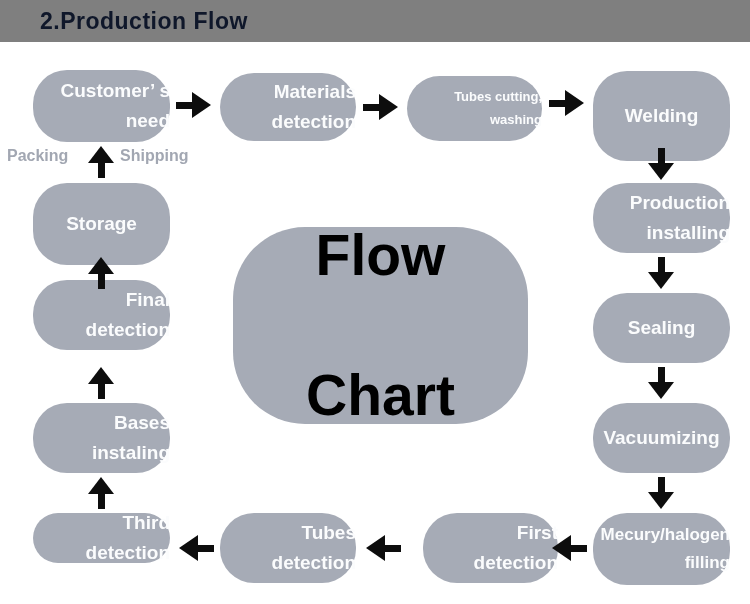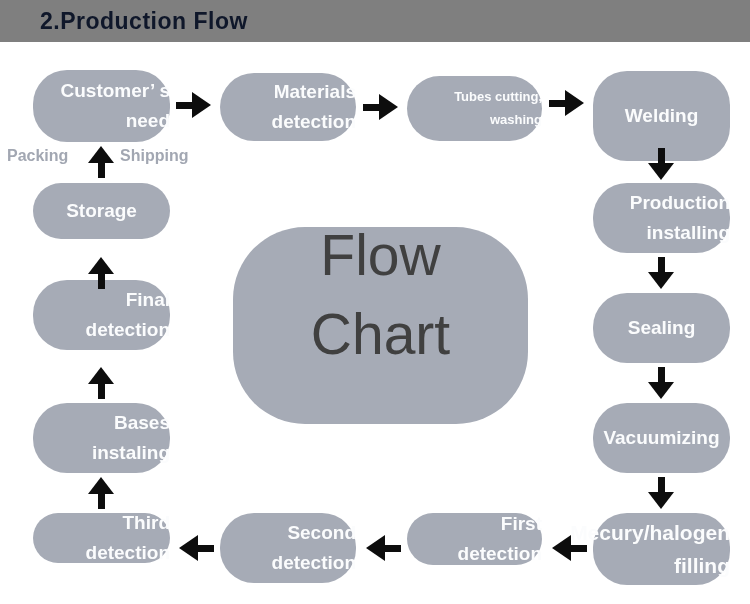--- a/index.html
+++ b/index.html
@@ -13,26 +13,26 @@
     padding-left:40px;font-size:23px;font-weight:bold;letter-spacing:.5px;
   }
   .box{
     position:absolute;background:#a6abb6;border-radius:34px;color:#fbfcfd;
     font-weight:bold;font-size:19px;line-height:1.1;
     display:flex;flex-direction:column;justify-content:center;gap:9px;
     padding-left:27px;box-sizing:border-box;white-space:nowrap;align-items:flex-end;
   }
   .box.single{padding-left:0;align-items:center;}
   .box.tight{padding-left:17px;font-size:13px;}
-  .box.small{padding-left:22px;font-size:21px;}
+  .box.small{padding-left:22px;font-size:17px;}
   .center-box{
     position:absolute;left:233px;top:227px;width:295px;height:197px;
-    background:#a6abb6;border-radius:72px;color:#404040;
-    display:flex;flex-direction:column;justify-content:flex-start;align-items:center;
-    gap:22px;font-size:57px;font-weight:normal;line-height:1.0;
+    background:#a6abb6;border-radius:72px;color:#000000;
+    display:flex;flex-direction:column;justify-content:space-between;align-items:center;
+    gap:22px;font-size:57px;font-weight:bold;line-height:1.0;
   }
   .side-label{
     position:absolute;color:#a2a7b2;font-weight:bold;font-size:16px;line-height:1;
   }
   .arrow{position:absolute;display:flex;}
   .arrow-right{align-items:center;}
   .arrow-right .shaft{width:16px;height:7px;background:#0d0d0d;}
   .arrow-right .head{width:0;height:0;border-left:19px solid #0d0d0d;border-top:13px solid transparent;border-bottom:13px solid transparent;}
   .arrow-left{align-items:center;}
   .arrow-left .head{width:0;height:0;border-right:19px solid #0d0d0d;border-top:13px solid transparent;border-bottom:13px solid transparent;}
@@ -75,42 +75,42 @@
     <span>Vacuumizing</span>
   </div>
   <div class="box single" style="left:593px;top:293px;width:137px;height:70px">
     <span>Sealing</span>
   </div>
   <div class="box small" style="left:593px;top:513px;width:137px;height:72px">
     <span>Mecury/halogen</span>
     <span>filling</span>
   </div>
 
-  <div class="box" style="left:407px;top:513px;width:135px;height:52px">
+  <div class="box" style="left:423px;top:513px;width:135px;height:70px">
     <span>First</span>
     <span>detection</span>
   </div>
   <div class="box" style="left:220px;top:513px;width:136px;height:70px">
-    <span>Second</span>
+    <span>Tubes</span>
     <span>detection</span>
   </div>
   <div class="box" style="left:33px;top:513px;width:137px;height:50px">
     <span>Third</span>
     <span>detection</span>
   </div>
 
   <div class="box" style="left:33px;top:403px;width:137px;height:70px">
     <span>Bases</span>
     <span>instaling</span>
   </div>
   <div class="box" style="left:33px;top:280px;width:137px;height:70px">
     <span>Final</span>
     <span>detection</span>
   </div>
-  <div class="box single" style="left:33px;top:183px;width:137px;height:56px">
+  <div class="box single" style="left:33px;top:183px;width:137px;height:82px">
     <span>Storage</span>
   </div>
 
   <div class="center-box">
     <span>Flow</span>
     <span>Chart</span>
   </div>
 
   <span class="side-label" style="left:7px;top:148px">Packing</span>
   <span class="side-label" style="left:120px;top:148px">Shipping</span>

